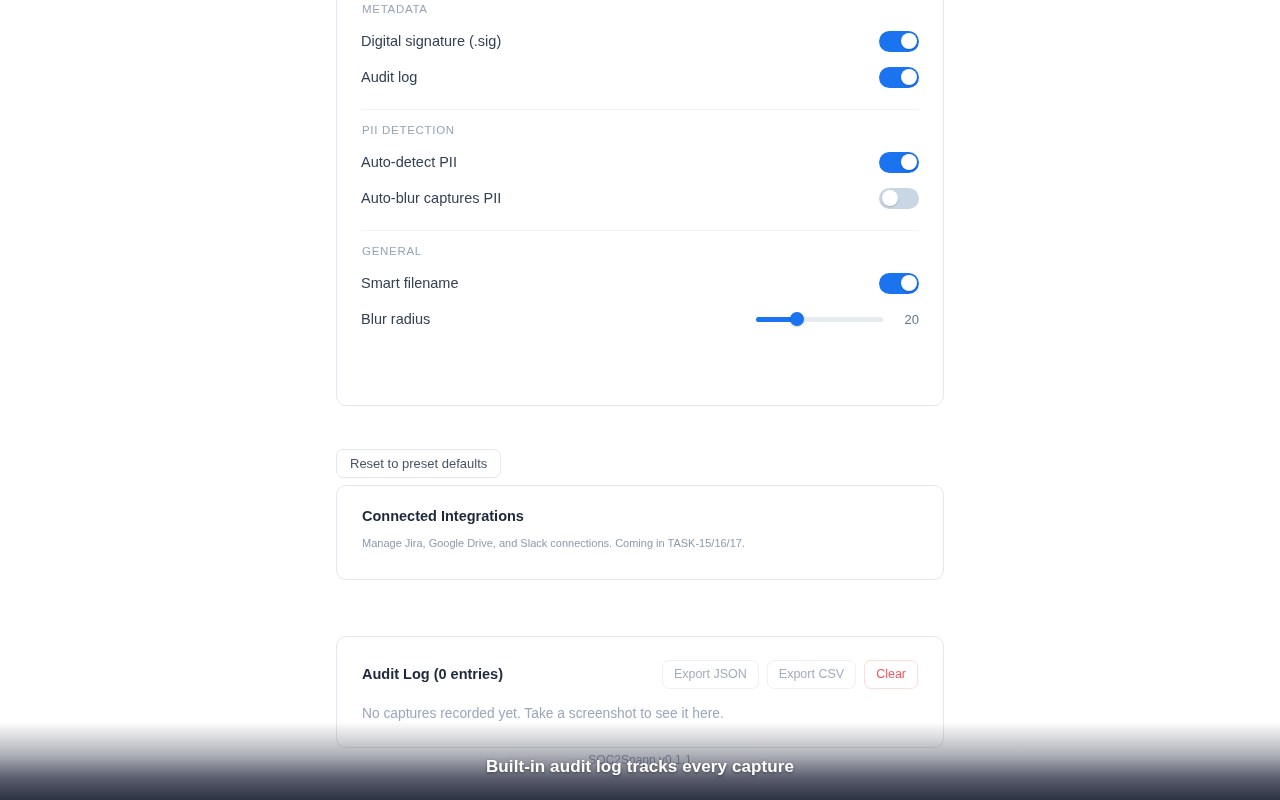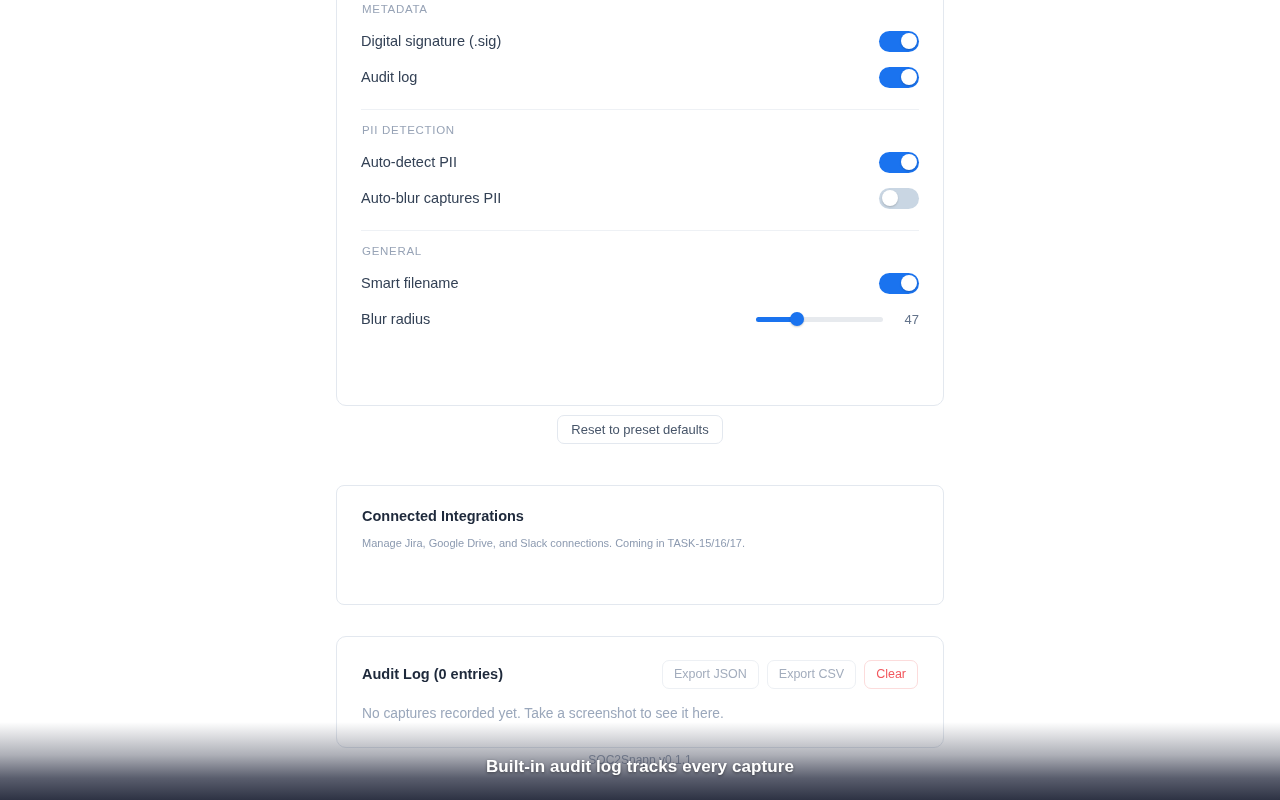--- a/index.html
+++ b/index.html
@@ -129,43 +129,42 @@
     width: 36px;
     text-align: right;
     font-size: 13px;
     color: #64748b;
   }
 
   
   #reset-row {
     position: absolute;
     left: 336px;
-    top: 415px;
+    top: 449px;
     width: 608px;
     display: flex;
-    justify-content: center;
+    justify-content: flex-start;
   }
   .btn {
     font-family: "Liberation Sans", sans-serif;
     font-size: 13px;
     background: #ffffff;
     border: 1px solid #e3e8ef;
     border-radius: 7px;
     padding: 7px 13px;
     color: #475569;
     cursor: pointer;
     line-height: 1;
   }
 
   
   #integrations-card {
     top: 485px;
-    height: 120px;
+    height: 95px;
     padding: 23px 25px;
-    border-radius: 8px;
   }
   .card-title {
     font-size: 14.5px;
     font-weight: bold;
     color: #1e293b;
     margin: 0;
     line-height: 1;
   }
   .card-sub {
     font-size: 11px;
@@ -307,21 +306,21 @@
         </span>
       </div>
 
       <div class="setting-row">
         <span class="setting-label">Blur radius</span>
         <span class="slider-wrap">
           <span class="slider" id="blur-slider">
             <span class="fill" style="width: 32%;"></span>
             <span class="thumb" style="left: 32%;"></span>
           </span>
-          <span class="slider-value">47</span>
+          <span class="slider-value">20</span>
         </span>
       </div>
 
     </div>
   </div>
 
   <div id="reset-row">
     <button class="btn">Reset to preset defaults</button>
   </div>
 

